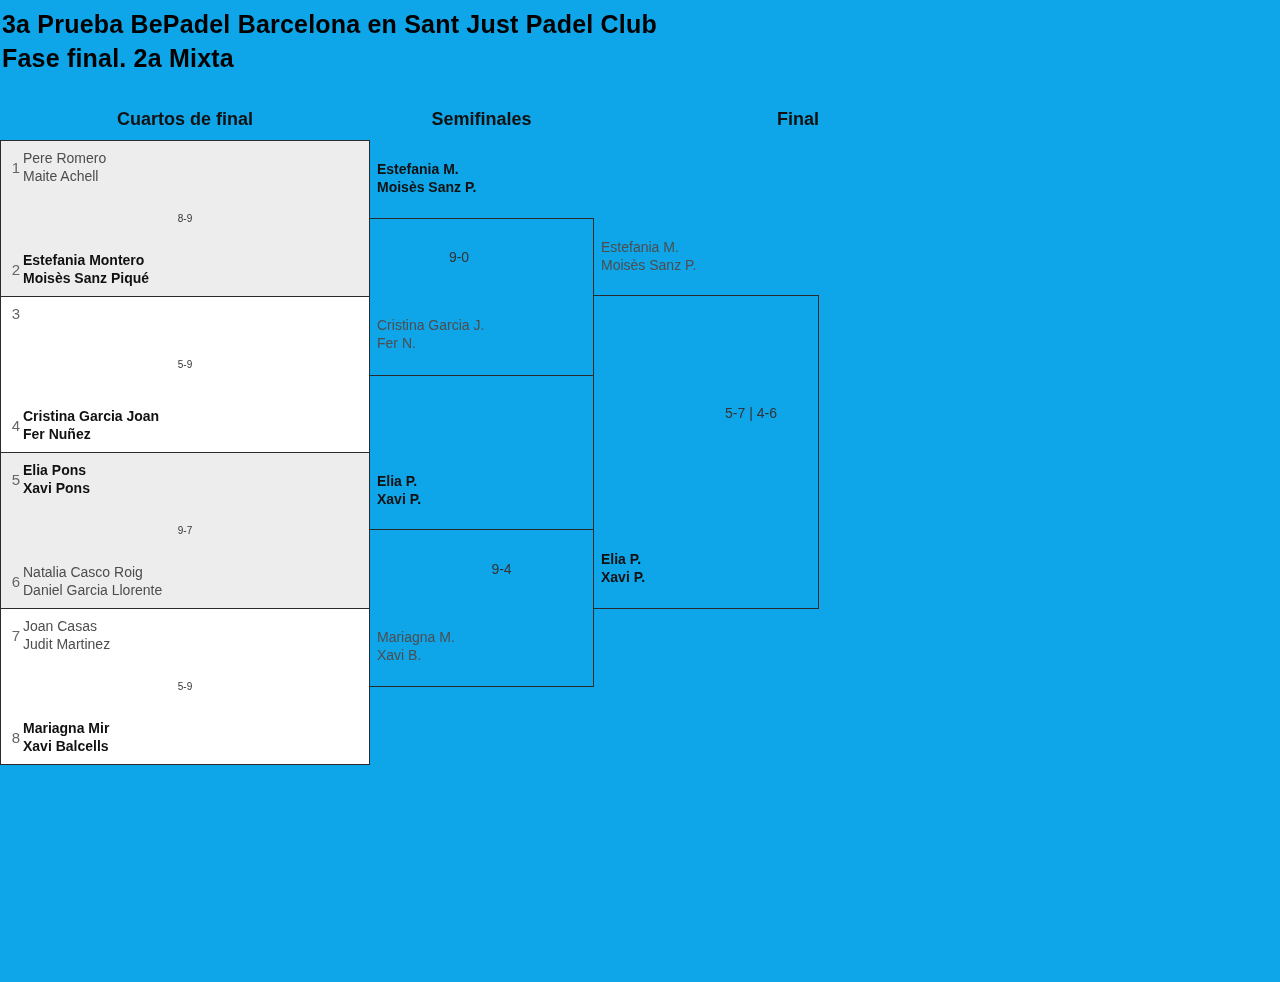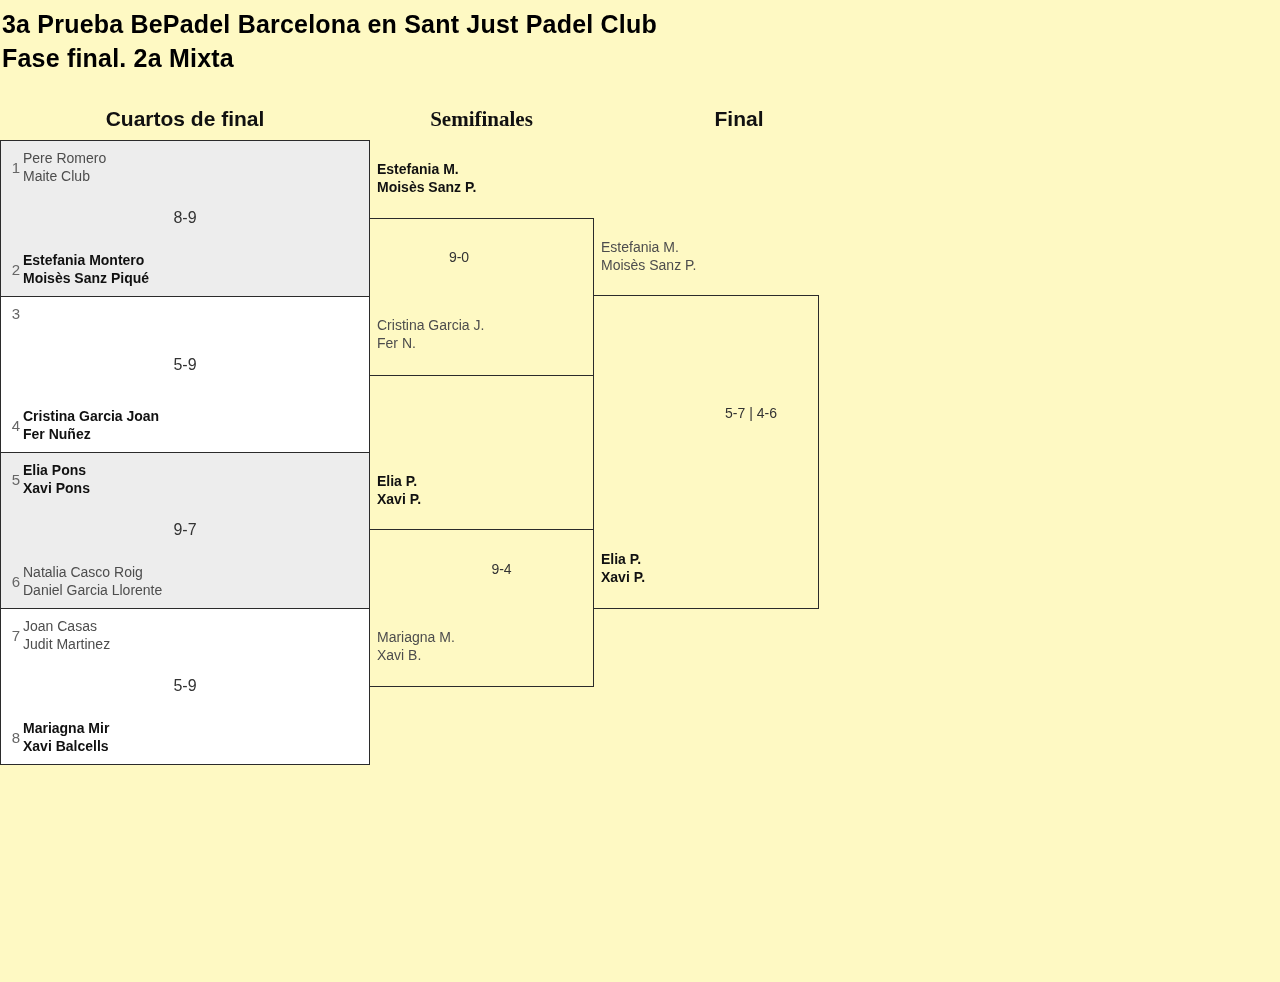--- a/index.html
+++ b/index.html
@@ -1,36 +1,36 @@
 <!DOCTYPE html>
 <html><head>
 <meta charset="utf-8">
 <style>
   * { margin:0; padding:0; box-sizing:border-box; }
   html,body { background:#fff; }
   body { font-family:"Liberation Sans", sans-serif; }
 
-  .stage { position:relative; width:1280px; height:982px; background:#fef9c3; overflow:hidden; }
+  .stage { position:relative; width:1280px; height:982px; background:#0ea5e9; overflow:hidden; }
 
   .page-title {
     position:absolute; left:2px; top:8px;
     font-size:25px; font-weight:700; color:#000; line-height:32px; letter-spacing:0.2px;
   }
   .page-subtitle {
     position:absolute; left:2px; top:42px;
     font-size:25px; font-weight:700; color:#000; line-height:32px; letter-spacing:0.2px;
   }
 
   .round-label {
     position:absolute; top:109px;
-    font-size:21px; font-weight:600; color:#111; text-align:center; line-height:20px;
+    font-size:18px; font-weight:600; color:#111; text-align:center; line-height:20px;
   }
   .rl-qf { left:0;     width:370px; }
-  .rl-sf { left:369px; width:225px;font-family:Liberation Serif, serif; }
-  .rl-f  { left:626px; width:226px; }
+  .rl-sf { left:369px; width:225px; }
+  .rl-f  { left:593px; width:226px;text-align:right; }
 
   
   .match {
     position:absolute; border:1px solid #2b2b2b; background:#fff;
   }
   .match.shaded { background:#ededed; }
   .qf {
     left:0; width:370px; height:157px;
     display:flex; flex-direction:column; justify-content:space-between;
     padding:8px 0 9px 0;
@@ -39,21 +39,21 @@
   .qf2 { top:296px; }
   .qf3 { top:452px; }
   .qf4 { top:608px; }
 
   .team-row { display:flex; align-items:center; padding-left:8px; }
   .seed { width:14px; flex:none; text-align:center; font-size:15px; color:#666; }
   .team { margin-left:0; font-size:14px; line-height:18px; color:#4d4d4d; }
   .team .player { display:block; white-space:nowrap; }
   .team.winner { color:#111; font-weight:700; }
 
-  .score { width:100%; text-align:center; font-size:16px; color:#333; }
+  .score { width:100%; text-align:center; font-size:10px; color:#333; }
 
   
   .sf-box, .f-box { position:absolute; border:1px solid #2b2b2b; background:transparent; }
   .sf1  { left:369px; top:218px; width:225px; height:158px; }
   .sf2  { left:369px; top:529px; width:225px; height:158px; }
   .fbox { left:593px; top:295px; width:226px; height:314px; }
 
   
   .float-team { position:absolute; font-size:14px; line-height:18px; color:#4d4d4d; }
   .float-team .player { display:block; white-space:nowrap; }
@@ -80,21 +80,21 @@
 
   <div class="round-label rl-qf">Cuartos de final</div>
   <div class="round-label rl-sf">Semifinales</div>
   <div class="round-label rl-f">Final</div>
 
   <div class="match qf qf1 shaded">
     <div class="team-row">
       <span class="seed">1</span>
       <span class="team">
         <span class="player">Pere Romero</span>
-        <span class="player">Maite Club</span>
+        <span class="player">Maite Achell</span>
       </span>
     </div>
     <div class="score">8-9</div>
     <div class="team-row">
       <span class="seed">2</span>
       <span class="team winner">
         <span class="player">Estefania Montero</span>
         <span class="player">Moisès Sanz Piqué</span>
       </span>
     </div>

